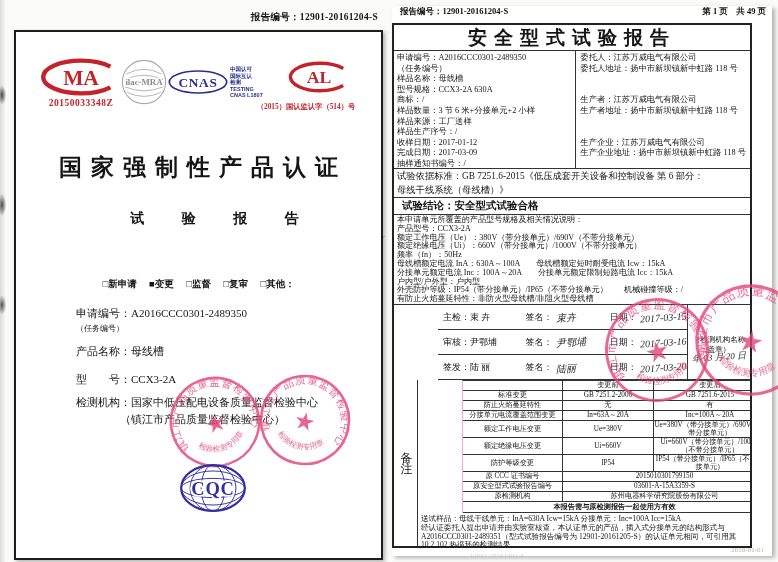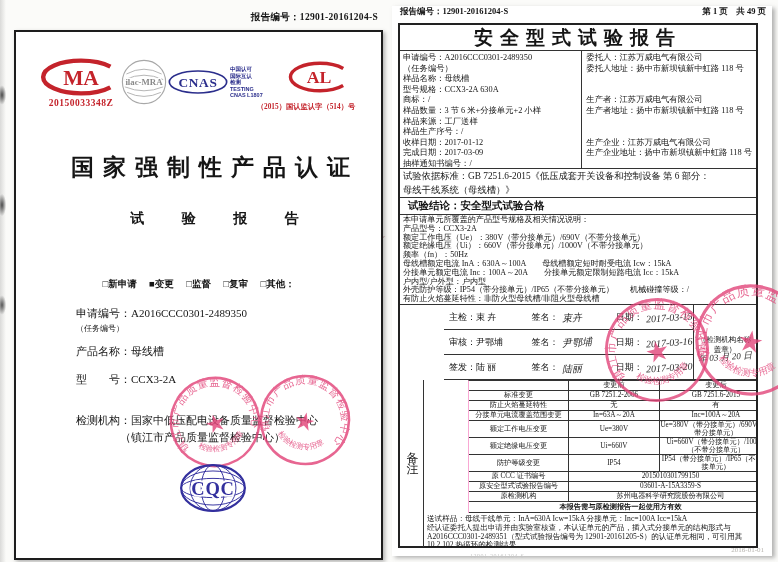--- a/index.html
+++ b/index.html
@@ -32,45 +32,45 @@
     left:14px;top:30px;width:365px;height:526px;background:#fff;
     border:2px solid #1d1d1d;box-shadow:2px 2px 4px rgba(90,90,90,.45);
   }
   .logo-cma{left:24px;top:26px;width:82px;height:38px;}
   .cma-reg{left:14px;top:66px;width:102px;text-align:center;color:#c4232b;font-weight:bold;font-size:9.5px;letter-spacing:.5px;}
   .logo-ilac{left:104px;top:26px;width:48px;height:48px;}
   .logo-cnas{left:152px;top:37px;width:60px;height:26px;}
   .cnas-side{left:214px;top:34px;width:52px;font-size:5.5px;line-height:6.6px;color:#2b2e8c;font-weight:bold;font-family:"Liberation Sans",sans-serif;}
   .logo-cal{left:272px;top:28px;width:64px;height:34px;}
   .cal-cert{left:216px;top:70px;width:148px;text-align:center;color:#c4232b;font-size:7.3px;font-weight:bold;}
-  .lp-title1{left:0;top:120px;width:100%;font-size:23px;font-weight:600;letter-spacing:9px;text-indent:9px;padding-left:12px;}
+  .lp-title1{left:0;top:120px;width:100%;font-size:23px;font-weight:600;letter-spacing:9px;text-indent:9px;}
   .lp-title2{left:16px;top:178px;width:100%;font-size:14px;font-weight:600;letter-spacing:17px;text-indent:17px;}
   .cb-row{left:0;top:246px;width:100%;font-size:9.5px;font-weight:bold;}
   .cb-row .cb{margin:0 5px;}
   .lp-fields{left:60px;top:274px;width:300px;font-size:11px;}
   .f-line{margin-bottom:2px;}
   .f-app{font-size:11px;}
   .f-task{font-size:8px;margin:1px 0 10px 0;}
   .f-prod{margin-bottom:13px;}
-  .f-model{margin-bottom:26px;}
+  .f-model{margin-bottom:8px;}
   .f-agency2{margin-left:44px;}
   .stamp{width:96px;height:96px;opacity:.82;pointer-events:none;}
   .stamp-l1{left:151px;top:342px;transform:rotate(-18deg);}
   .stamp-l2{left:241px;top:340px;transform:rotate(12deg);}
   .logo-cqc{left:160px;top:428px;width:74px;height:56px;}
   
   .page-right{
     left:392px;top:6px;width:380px;height:550px;background:#fff;
     box-shadow:3px 2px 4px rgba(110,110,110,.5);
   }
   .rp-head{left:0;top:4px;width:100%;height:12px;font-size:8.5px;font-weight:bold;}
   .rp-head .hl{position:absolute;left:8px;}
   .rp-head .hr{position:absolute;right:6px;}
   .rp-table{
-    left:6px;top:17px;width:360px;height:525px;border:2px solid #222;
+    left:0;top:17px;width:360px;height:525px;border:2px solid #222;
     box-sizing:border-box;background:#fff;
   }
   .rt-row{border-bottom:1px solid #333;box-sizing:border-box;overflow:hidden;}
   .rt-title{height:26px;line-height:26px;font-size:19px;font-weight:bold;letter-spacing:7px;text-align:center;}
   .rt-info{height:118px;display:flex;}
   .info-l{width:200px;border-right:1px solid #333;box-sizing:border-box;padding:2px 3px;}
   .info-r{flex:1;padding:2px 4px;}
   .info-line{font-size:8.3px;line-height:10.6px;white-space:nowrap;min-height:10.6px;}
   .rt-std{height:29px;font-size:9.3px;line-height:13.5px;padding:1px 3px;box-sizing:border-box;}
   .rt-concl{height:17px;line-height:16px;font-size:10.5px;font-weight:bold;padding-left:8px;}

